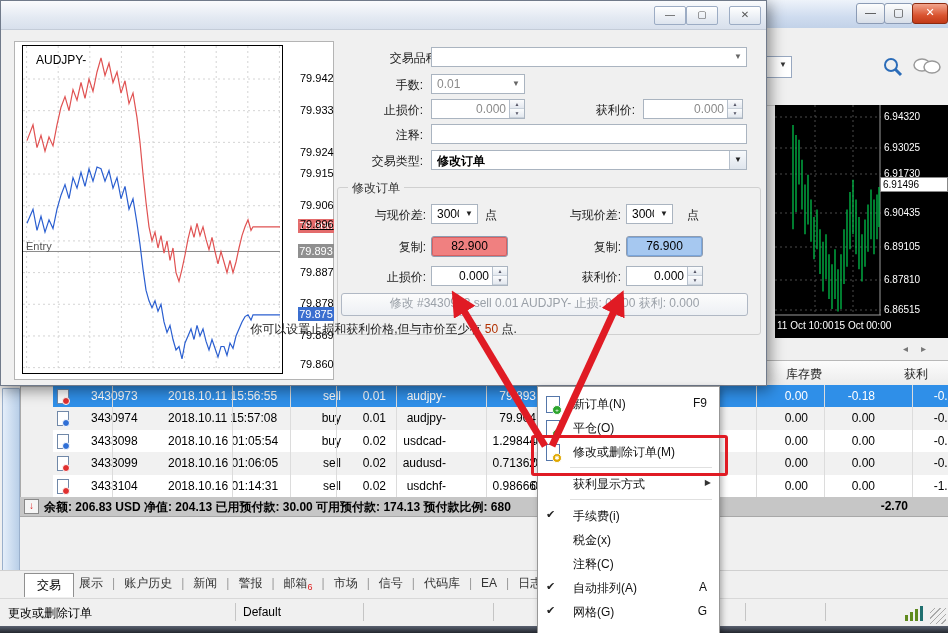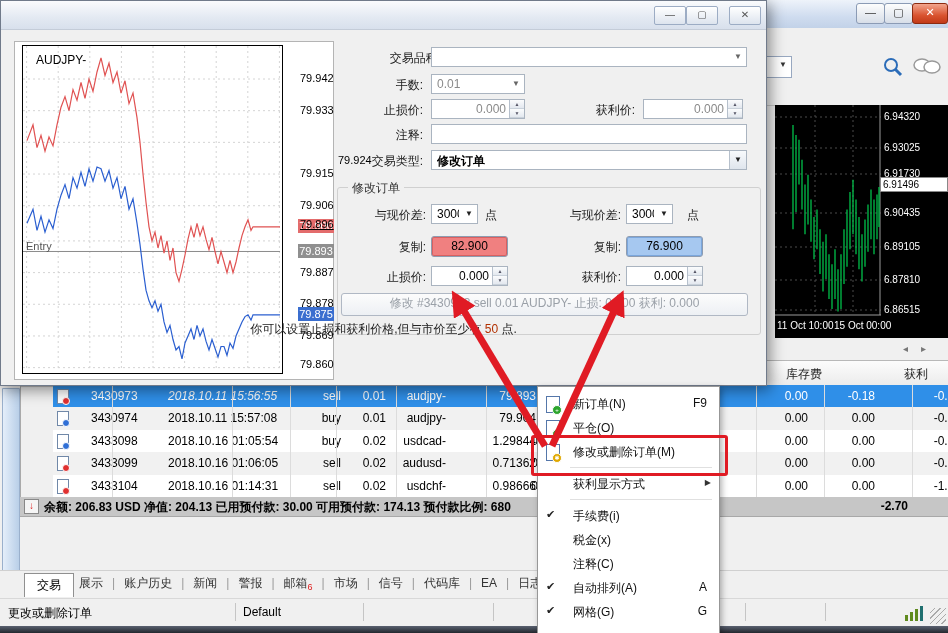--- a/index.html
+++ b/index.html
@@ -199,21 +199,21 @@
   <div class="abs thead">
     <div class="h" style="left:682px;width:120px;text-align:right;">库存费</div>
     <div class="h" style="left:808px;width:100px;text-align:right;">获利</div>
   </div>
   <div id="rows-host">
       <div class="t-row sel abs" style="top: 385px;">
         <div class="doc-ico">
           <div class="doc-dot" style="background: rgb(224, 48, 48);"></div>
         </div>
         <div class="t-cell" style="left: 38px; width: 70px; text-align: left;">3430973</div>
-        <div class="t-cell" style="left: 115px; width: 114px; text-align: left; font-style: italic;">2018.10.11 15:56:55</div>
+        <div class="t-cell" style="left: 115px; width: 114px; text-align: left;">2018.10.11 15:56:55</div>
         <div class="t-cell" style="left: 234px; width: 54px; text-align: right;">sell</div>
         <div class="t-cell" style="left: 292px; width: 41px; text-align: right;">0.01</div>
         <div class="t-cell" style="left: 340px; width: 53px; text-align: right;">audjpy-</div>
         <div class="t-cell" style="left: 398px; width: 85px; text-align: right;">79.893</div>
         <div class="t-cell" style="left: 460px; width: 55px; text-align: right;">0.00</div>
         <div class="t-cell" style="left: 700px; width: 55px; text-align: right;">0.00</div>
         <div class="t-cell" style="left: 762px; width: 60px; text-align: right;">-0.18</div>
         <div class="t-cell" style="left: 838px; width: 70px; text-align: right;">-0.06</div>
         <div class="row-x" style="color: rgb(216, 232, 248);">✕</div>
       </div>
@@ -360,21 +360,21 @@
             <line x1="0" y1="205.4799999999732" x2="257" y2="205.4799999999732" stroke="#8a8a8a" stroke-width="1"></line>
             <polyline points="4,94.6 10,78.8 14,101.6 18,89.3 22,105.2 26,91.1 30,99.9 34,78.8 38,61.2 42,50.6 46,64.7 50,43.6 54,54.1 58,36.5 62,52.4 66,33.0 70,45.3 74,26.0 78,11.9 82,29.5 86,17.2 90,36.5 94,26.0 98,47.1 102,34.8 106,57.6 110,47.1 114,71.7 117,96.4 120,128.0 123,156.2 126,180.8 129,194.9 132,186.1 135,202.0 138,189.6 141,207.2 144,194.9 147,214.3 150,202.0 153,226.6 156,235.4 159,223.1 162,209.0 165,193.2 168,180.8 171,191.4 174,177.3 177,189.6 180,180.8 183,193.2 186,203.7 189,191.4 192,205.5 195,217.8 198,205.5 201,216.0 204,226.6 207,214.3 210,226.6 213,216.0 216,202.0 219,189.6 222,180.8 225,173.8 228,184.4 230,180.8 257,180.8" fill="none" stroke="#e05252" stroke-width="1.2"></polyline>
             <polyline points="4,177.3 10,163.2 14,184.4 18,170.3 22,186.1 26,173.8 30,182.6 34,163.2 38,149.2 42,138.6 46,152.7 50,131.6 54,142.1 58,126.3 62,140.4 66,122.8 70,135.1 74,121.0 78,122.8 82,135.1 86,124.5 90,142.1 94,131.6 98,152.7 102,140.4 106,163.2 110,152.7 114,177.3 117,198.4 120,223.1 123,244.2 126,254.8 129,261.8 132,254.8 135,265.3 138,258.3 141,275.9 144,286.4 147,279.4 150,293.5 153,304.0 156,300.5 159,312.8 162,297.0 165,290.0 168,282.9 171,293.5 174,279.4 177,290.0 180,282.9 183,295.2 186,304.0 189,293.5 192,302.3 195,311.1 198,300.5 201,300.5 204,309.3 207,297.0 210,302.3 213,290.0 216,282.9 219,275.9 222,270.6 225,268.8 228,274.1 230,268.8 257,268.8" fill="none" stroke="#2b5fd0" stroke-width="1.2"></polyline>
           </svg>
         <div class="sym-label">AUDJPY-</div>
         <div class="entry-label" style="top:194px;">Entry</div>
       </div>
       <div id="tick-axis-host">
           <div class="axis-label" style="top: 30px;">79.942</div>
           <div class="axis-label" style="top: 62px;">79.933</div>
-          <div class="axis-label" style="top: 112px; margin-left: 38px;">79.924</div>
+          <div class="axis-label" style="top: 104px;">79.924</div>
           <div class="axis-label" style="top: 125px;">79.915</div>
           <div class="axis-label" style="top: 157px;">79.906</div>
           <div class="tag" style="top: 177px; background: rgb(227, 108, 108);">79.900</div>
           <div class="axis-label" style="top: 176px; text-decoration: underline;">79.896</div>
           <div class="tag" style="top: 202px; background: rgb(143, 143, 143);">79.893</div>
           <div class="axis-label" style="top: 224px;">79.887</div>
           <div class="axis-label" style="top: 255px;">79.878</div>
           <div class="tag" style="top: 265px; background: rgb(58, 110, 207);">79.875</div>
           <div class="axis-label" style="top: 287px;">79.869</div>
           <div class="axis-label" style="top: 316px;">79.860</div>

